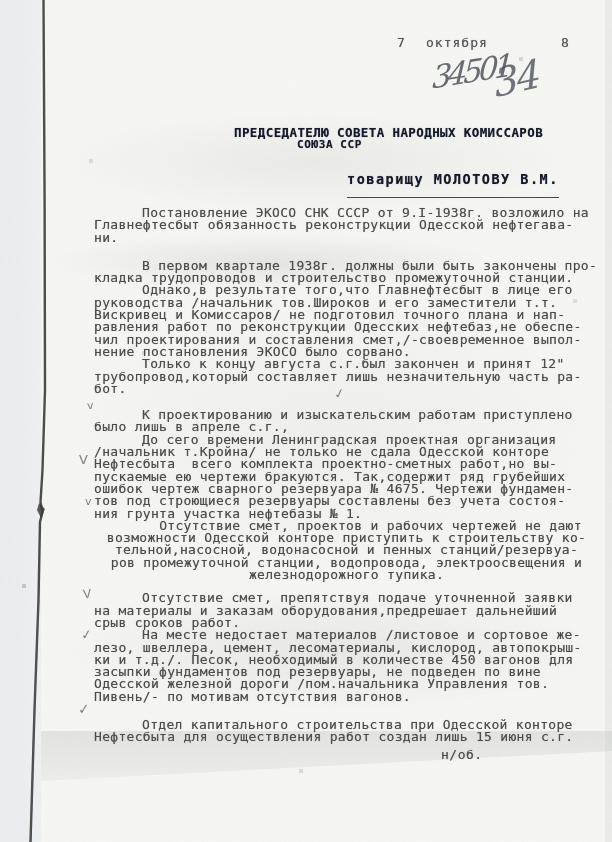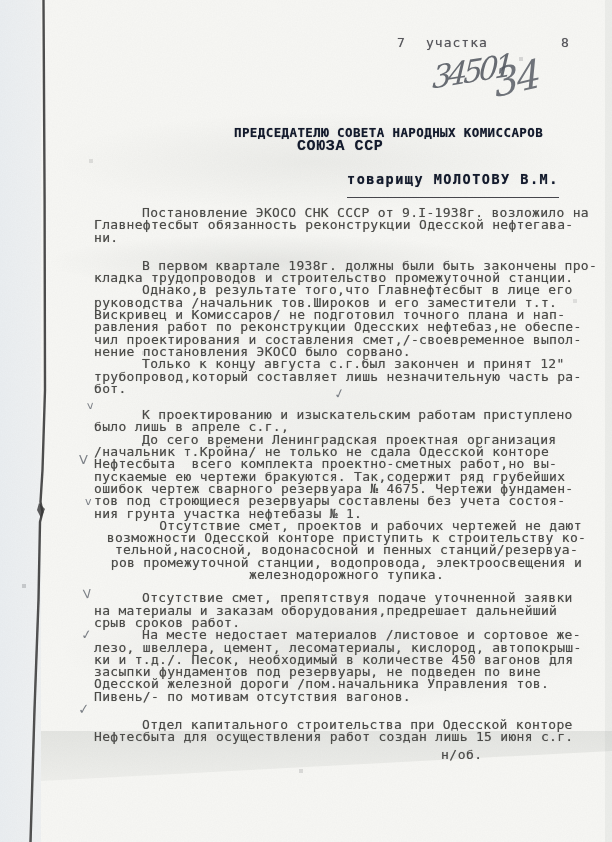--- a/index.html
+++ b/index.html
@@ -33,21 +33,21 @@
   .date-month{left:426px;top:35px;}
   .date-page{left:561px;top:35px;}
   .typed-sm{position:absolute;font-size:13px;color:#55555a;letter-spacing:1px;text-shadow:0 0 .7px rgba(80,80,85,.6);}
   
   .hand{position:absolute;font-family:"DejaVu Serif","Liberation Serif",serif;font-style:italic;color:#4d525b;}
   .hand1{left:432px;top:53px;font-size:31px;letter-spacing:-4px;transform:rotate(-9deg) skewX(-12deg);opacity:.85;}
   .hand2{left:494px;top:56px;font-size:39px;letter-spacing:-2px;transform:rotate(-13deg) skewX(-8deg);opacity:.8;}
   
   .hdr{position:absolute;font-weight:bold;color:#0f172a;text-shadow:0 0 .8px rgba(60,60,65,.7);}
   .hdr1{left:234px;top:125px;font-size:12.5px;letter-spacing:.4px;}
-  .hdr2{left:297px;top:138px;font-size:15px;letter-spacing:.6px;font-family:Liberation Mono, monospace;}
+  .hdr2{left:297px;top:138px;font-size:11px;letter-spacing:.6px;}
   .addressee{left:347px;top:171px;font-size:13.5px;letter-spacing:1.5px;
              border-bottom:1.6px solid #44444a;padding-bottom:10px;}
   
   .body-text{position:absolute;left:94px;top:207px;width:505px;
     font-size:13px;line-height:12.3px;letter-spacing:.3px;color:#4a4a47;
     text-shadow:0 0 .7px rgba(70,70,70,.55);white-space:pre;}
   .para{margin:0;}
   .para:nth-child(1){margin-bottom:16px;}
   .para:nth-child(4){margin-bottom:14px;}
   .para:nth-child(7){margin-bottom:11px;text-align:center;}
@@ -82,21 +82,21 @@
   <div class="layer tex4"></div>
   <div class="layer speckles"></div>
 
   <svg class="foldline" width="612" height="842">
     <path d="M43.5,0 L44.6,200 L45,390 L42.5,470 L40.5,502 L42.5,512 L40,522 L38.5,600 L34.5,710 L30.5,842" fill="none" stroke="#2d2d2d" stroke-width="2.4" opacity="0.85"></path>
     <path d="M39,503 l6,6 -4,9 -4,-8 z" fill="#333333" opacity="0.8"></path>
     <path d="M38.5,600 L34.5,710 L30.5,842" fill="none" stroke="#555555" stroke-width="1.4" opacity="0.5"></path>
   </svg>
 
   <span class="typed-sm date-day">7</span>
-  <span class="typed-sm date-month">участка</span>
+  <span class="typed-sm date-month">октября</span>
   <span class="typed-sm date-page">8</span>
 
   <span class="hand hand1">34501</span>
   <span class="hand hand2">34</span>
 
   <div class="hdr hdr1">ПРЕДСЕДАТЕЛЮ СОВЕТА НАРОДНЫХ КОМИССАРОВ</div>
   <div class="hdr hdr2">СОЮЗА ССР</div>
   <div class="hdr addressee">товарищу МОЛОТОВУ В.М.</div>
 
   <div class="body-text" id="doc-body"><div class="para"><div class="line first">Постановление ЭКОСО СНК СССР от 9.I-1938г. возложило на</div><div class="line">Главнефтесбыт обязанность реконструкции Одесской нефтегава-</div><div class="line">ни.</div></div><div class="para"><div class="line first">В первом квартале 1938г. должны были быть закончены про-</div><div class="line">кладка трудопроводов и строительство промежуточной станции.</div></div><div class="para"><div class="line first">Однако,в результате того,что Главнефтесбыт в лице его</div><div class="line">руководства /начальник тов.Широков и его заместители т.т.</div><div class="line">Вискривец и Комиссаров/ не подготовил точного плана и нап-</div><div class="line">равления работ по реконструкции Одесских нефтебаз,не обеспе-</div><div class="line">чил проектирования и составления смет,/-своевременное выпол-</div><div class="line">нение постановления ЭКОСО было сорвано.</div></div><div class="para"><div class="line first">Только к концу августа с.г.был закончен и принят 12"</div><div class="line">трубопровод,который составляет лишь незначительную часть ра-</div><div class="line">бот.</div></div><div class="para"><div class="line first">К проектированию и изыскательским работам приступлено</div><div class="line">было лишь в апреле с.г.,</div></div><div class="para"><div class="line first">До сего времени Ленинградская проектная организация</div><div class="line">/начальник т.Кройна/ не только не сдала Одесской конторе</div><div class="line">Нефтесбыта  всего комплекта проектно-сметных работ,но вы-</div><div class="line">пускаемые ею чертежи бракуются. Так,содержит ряд грубейших</div><div class="line">ошибок чертеж сварного резервуара № 4675. Чертежи фундамен-</div><div class="line">тов под строющиеся резервуары составлены без учета состоя-</div><div class="line">ния грунта участка нефтебазы № 1.</div></div><div class="para"><div class="line first">Отсутствие смет, проектов и рабочих чертежей не дают</div><div class="line">возможности Одесской конторе приступить к строительству ко-</div><div class="line">тельной,насосной, водонасосной и пенных станций/резервуа-</div><div class="line">ров промежуточной станции, водопровода, электроосвещения и</div><div class="line">железнодорожного тупика.</div></div><div class="para"><div class="line first">Отсутствие смет, препятствуя подаче уточненной заявки</div><div class="line">на материалы и заказам оборудования,предрешает дальнейший</div><div class="line">срыв сроков работ.</div></div><div class="para"><div class="line first">На месте недостает материалов /листовое и сортовое же-</div><div class="line">лезо, швеллера, цемент, лесоматериалы, кислород, автопокрыш-</div><div class="line">ки и т.д./. Песок, необходимый в количестве 450 вагонов для</div><div class="line">засыпки фундаментов под резервуары, не подведен по вине</div><div class="line">Одесской железной дороги /пом.начальника Управления тов.</div><div class="line">Пивень/- по мотивам отсутствия вагонов.</div></div><div class="para"><div class="line first">Отдел капитального строительства при Одесской конторе</div><div class="line">Нефтесбыта для осуществления работ создан лишь 15 июня с.г.</div></div></div>

